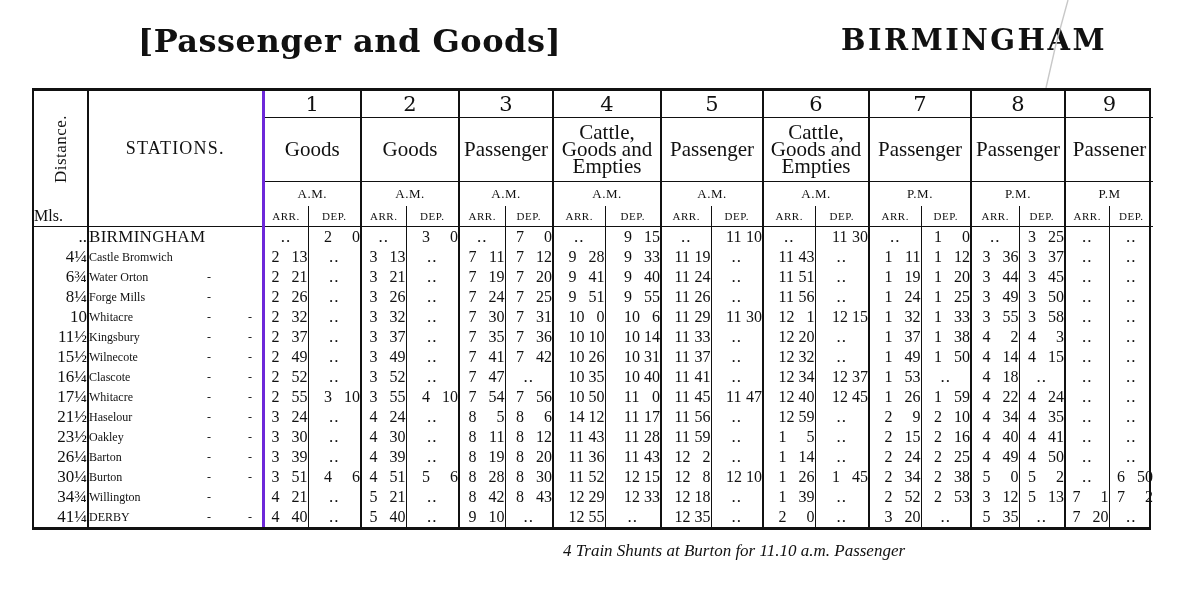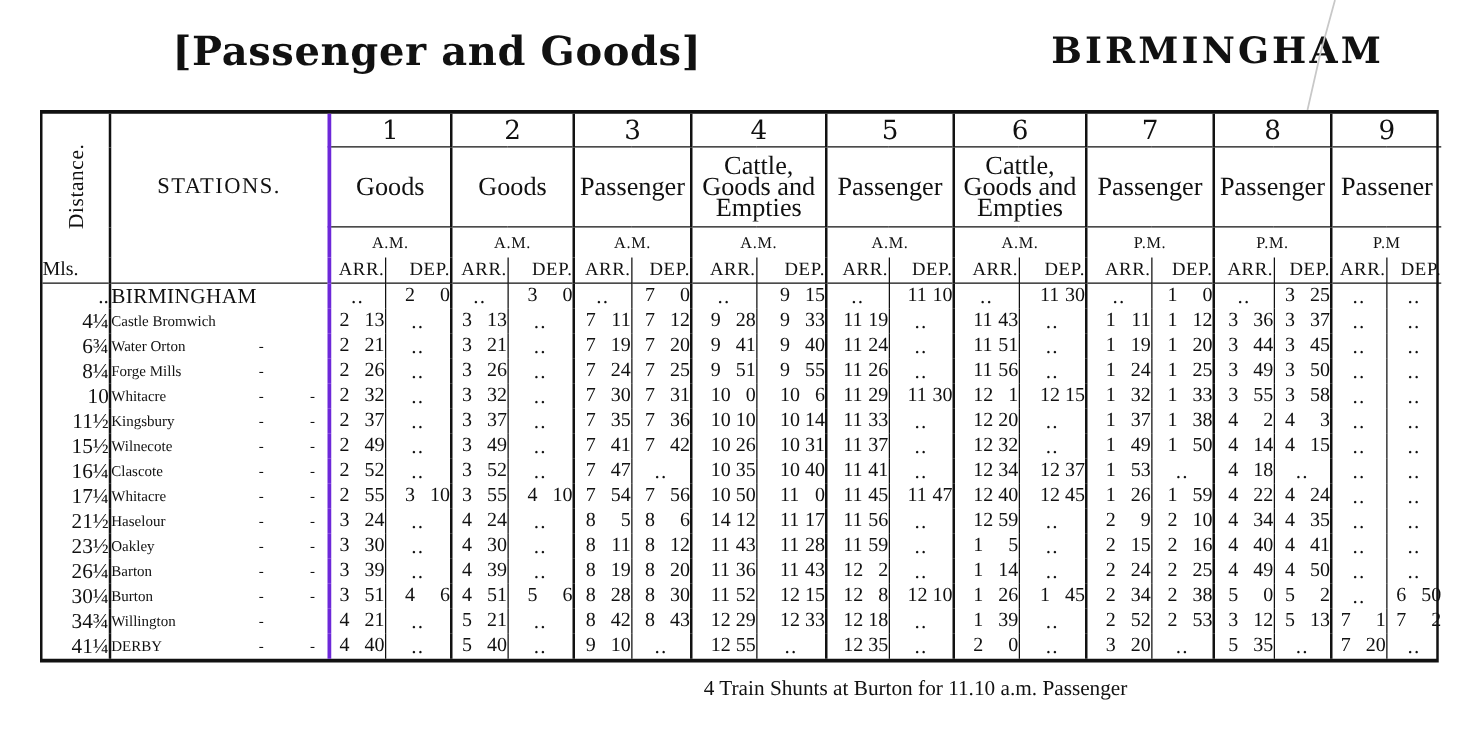--- a/index.html
+++ b/index.html
@@ -91,22 +91,22 @@
     padding: 0 2px;
   }
   .mer-cell {
     text-align: center;
     font-size: 13px;
     letter-spacing: 0.5px;
     height: 24px;
     line-height: 24px;
   }
   .ad-cell {
-    text-align: right;
-    font-size: 15px;
+    text-align: center;
+    font-size: 11px;
     letter-spacing: 0.5px;
     height: 20px;
     line-height: 20px;
   }
 
   
   .dist-head {
     width: 54px;
     position: relative;
     height: 114px;
@@ -164,20 +164,21 @@
   td.t .m { display: inline-block; min-width: 20px; text-align: right; }
   td.t.blank { text-align: center; padding-right: 0; }
   .dots { letter-spacing: 1px; font-size: 17px; }
 
   
   .footnote {
     position: absolute;
     left: 563px; top: 541px;
     font-size: 17px;
     white-space: nowrap;
+    font-style: italic;
   }
 
   
   .scratch {
     position: absolute;
     left: 1020px; top: 0;
     width: 60px; height: 88px;
     pointer-events: none;
   }
 </style>

